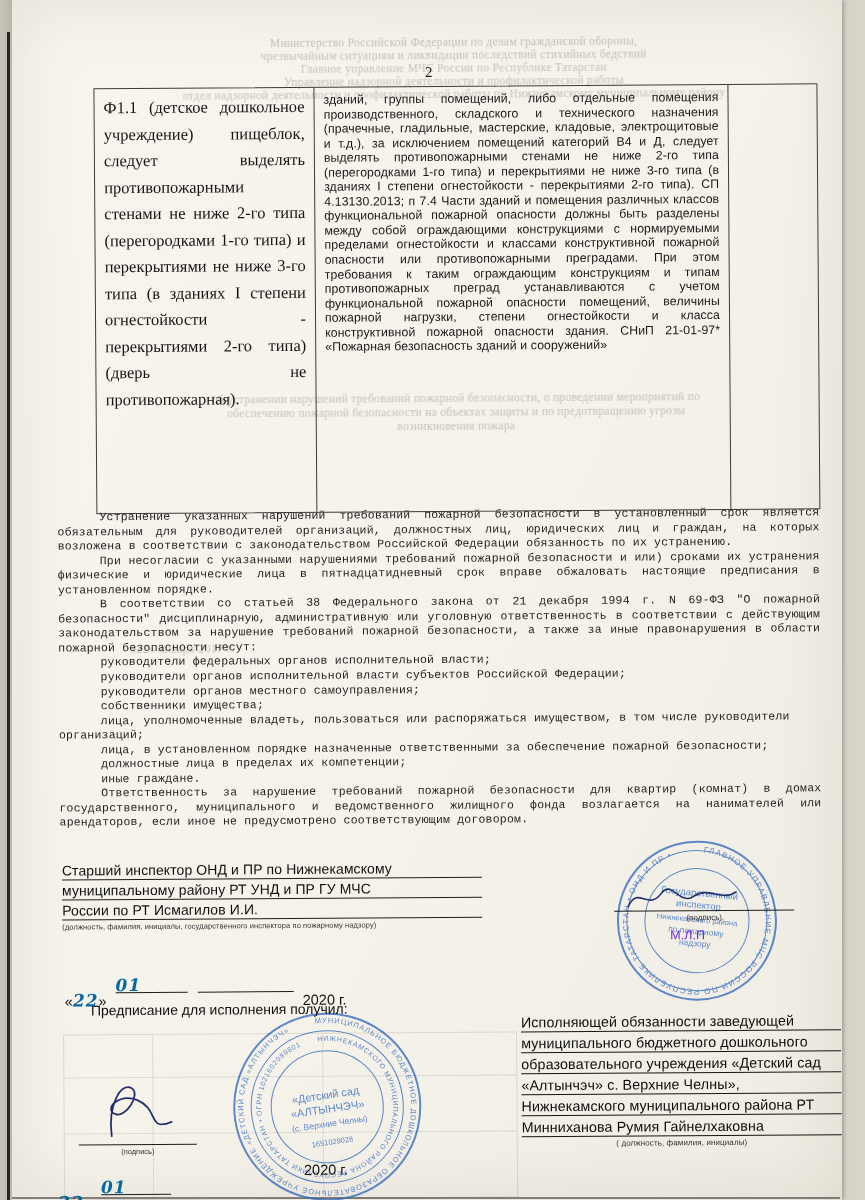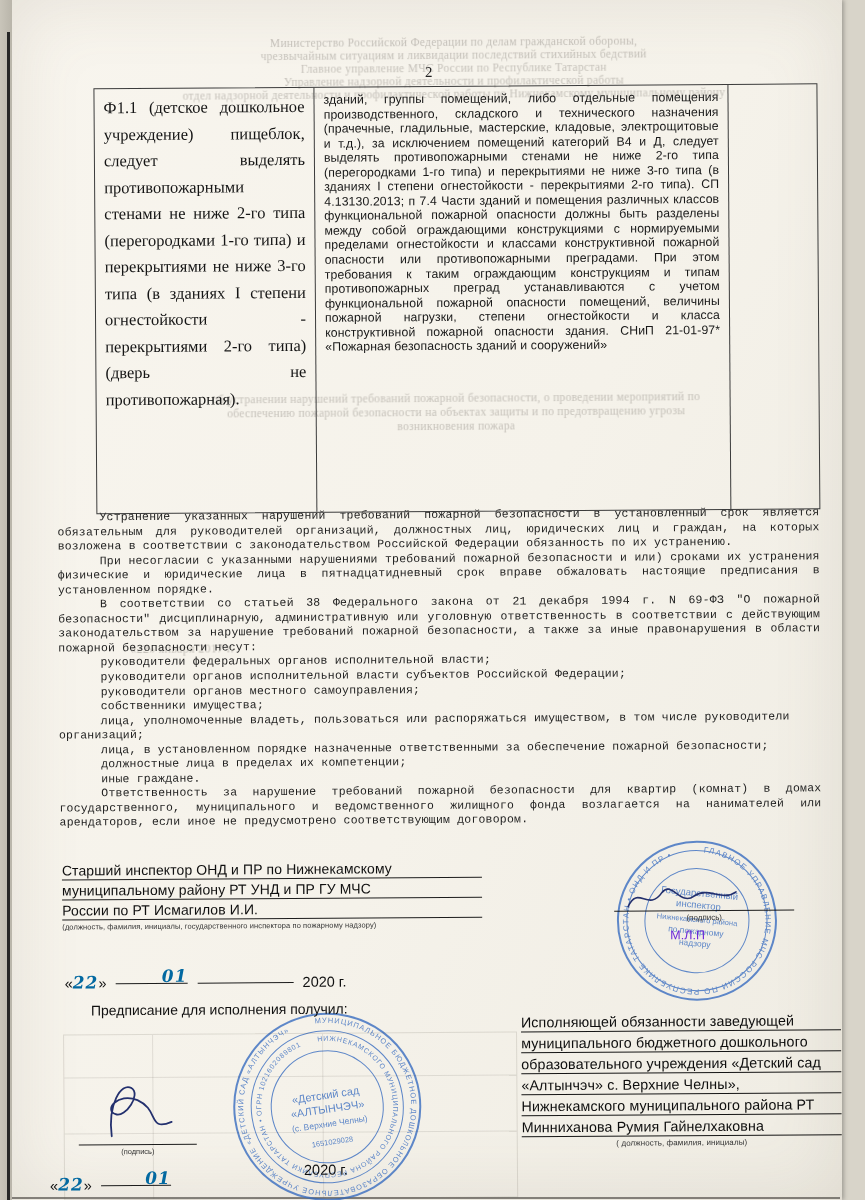--- a/index.html
+++ b/index.html
@@ -54,21 +54,21 @@
   .insp{position:absolute;left:60px;top:858px;width:420px;z-index:1;
     font-size:14px;letter-spacing:.1px;color:#0f0f0f;}
   .insp-line{border-bottom:1px solid #1d1d1d;padding:2px 0 1px;}
   .insp-sub{font-size:7.5px;line-height:9px;color:#333;width:330px;padding-top:2px;}
 
   .sig-line-right{position:absolute;left:612px;top:912px;width:180px;border-bottom:1px solid #1d1d1d;height:0;z-index:1;}
   .sig-label-right{position:absolute;left:612px;top:915px;width:180px;text-align:center;font-size:8px;color:#333;z-index:1;}
   .seal-mark{position:absolute;left:668px;top:930px;font-size:12.5px;color:#6d28d9;z-index:4;}
 
   .date-line{position:absolute;font-size:14.5px;color:#111;z-index:4;}
-  .dline{display:inline-block;border-bottom:1px solid #1d1d1d;text-align:right;height:17px;vertical-align:bottom;margin:8px 5px;}
+  .dline{display:inline-block;border-bottom:1px solid #1d1d1d;text-align:left;height:17px;vertical-align:bottom;margin:17px 5px;}
   .hand{font-family:"DejaVu Serif",serif;font-style:italic;font-weight:700;
         font-size:17px;color:#0369a1;letter-spacing:1px;}
 
   .received-heading{position:absolute;left:88px;top:1000px;font-size:14px;color:#101010;z-index:1;}
 
   .recipient{position:absolute;left:518px;top:1012px;width:320px;z-index:4;
     font-size:14.3px;letter-spacing:.1px;color:#0e0e0e;}
   .rec-line{border-bottom:1px solid #151515;padding:3px 0 1px;}
   .rec-sub{font-size:8px;color:#333;text-align:center;padding-top:2px;}
 

